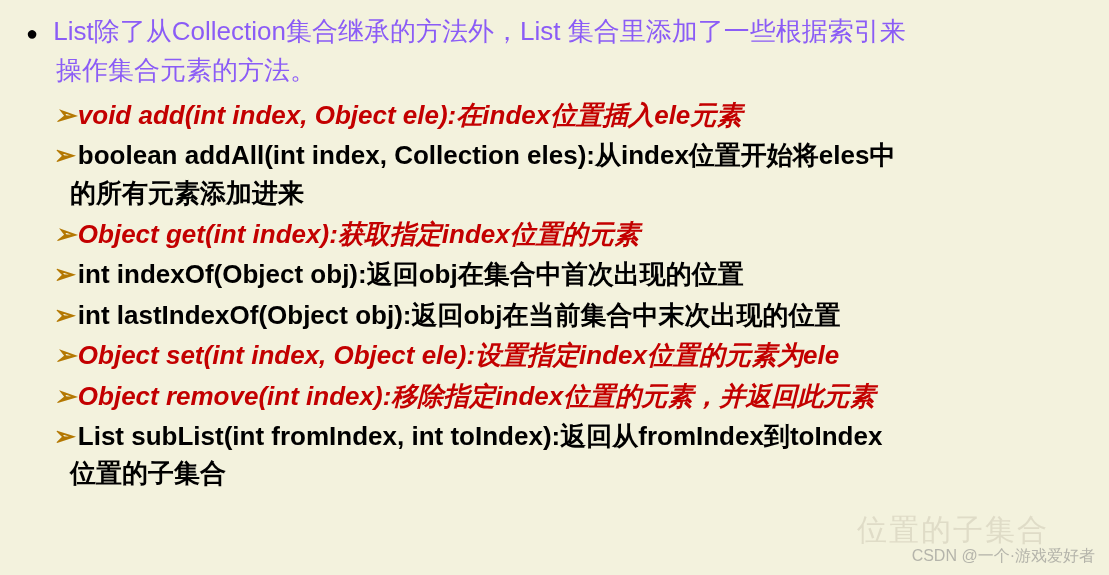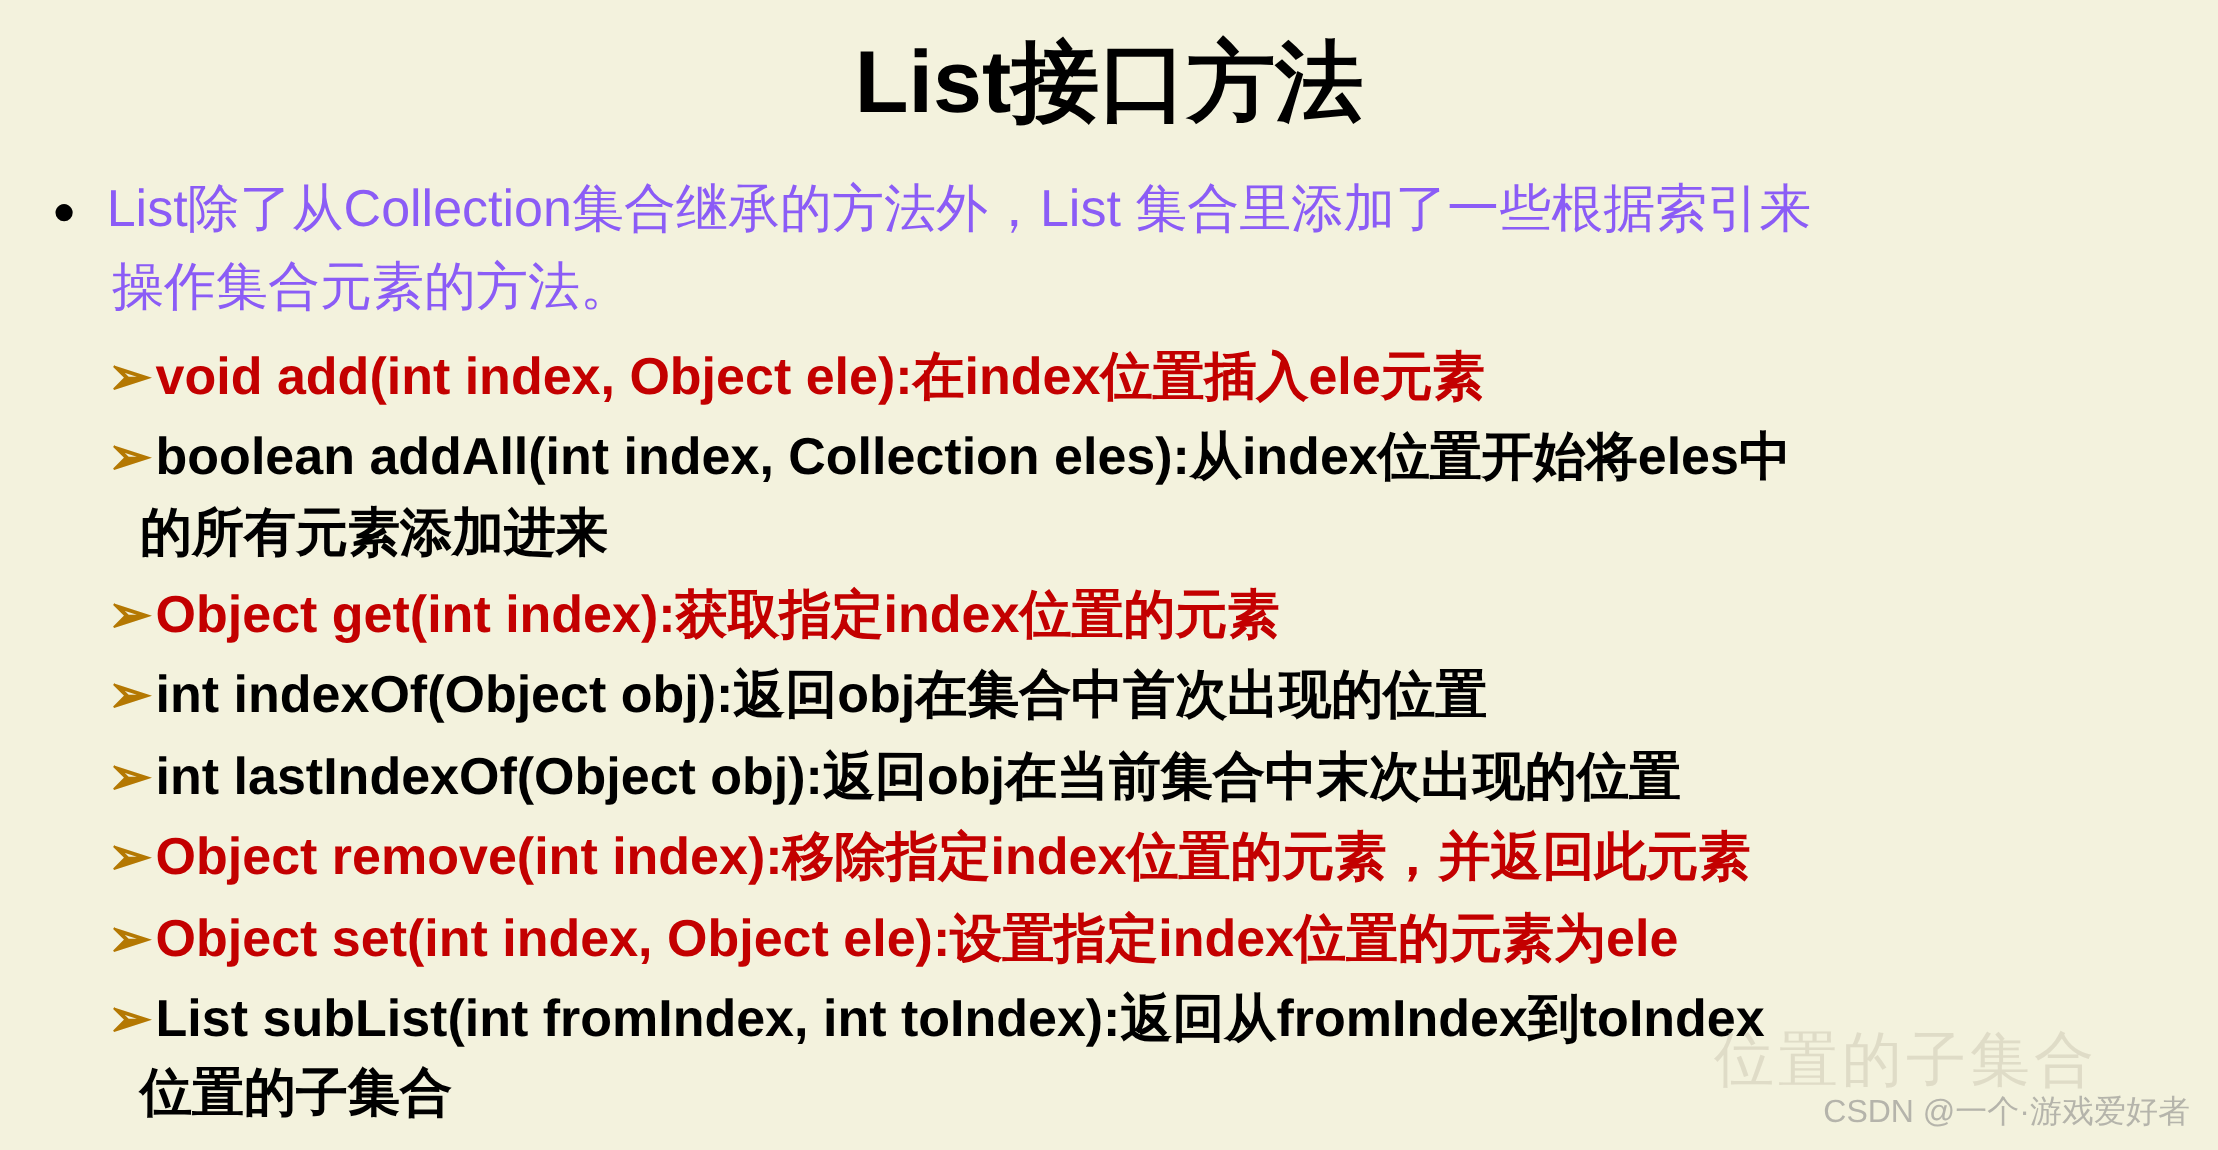--- a/index.html
+++ b/index.html
@@ -51,20 +51,21 @@
       margin: 2px 0;
       padding-right: 10px;
     }
     .method-item .arrow {
       color: rgb(180, 120, 2);
       margin-right: 2px;
       display: inline-block;
     }
     .red {
       color: rgb(195, 0, 0);
+      font-style: italic;
     }
     .black {
       color: #000;
     }
     .continuation {
       display: block;
       margin-left: 16px;
       line-height: 1.45;
     }
     .watermark {
@@ -83,31 +84,30 @@
       font-size: 30px;
       color: rgba(199, 194, 172, 0.45);
       font-weight: normal;
       letter-spacing: 2px;
     }
   </style>
 </head>
 <body>
 
 <div class="container">
-  <h1 class="title">List接口方法</h1>
   <div class="intro">
     <span>List除了从Collection集合继承的方法外，List 集合里添加了一些根据索引来</span>
     <span class="indent">操作集合元素的方法。</span>
   </div>
   <div class="methods">
     <div class="method-item red"><span class="arrow">➢</span><span>void add(int index, Object ele):在index位置插入ele元素</span></div>
     <div class="method-item black"><span class="arrow">➢</span><span>boolean addAll(int index, Collection eles):从index位置开始将eles中</span><span class="continuation">的所有元素添加进来</span></div>
     <div class="method-item red"><span class="arrow">➢</span><span>Object get(int index):获取指定index位置的元素</span></div>
     <div class="method-item black"><span class="arrow">➢</span><span>int indexOf(Object obj):返回obj在集合中首次出现的位置</span></div>
     <div class="method-item black"><span class="arrow">➢</span><span>int lastIndexOf(Object obj):返回obj在当前集合中末次出现的位置</span></div>
+    <div class="method-item red"><span class="arrow">➢</span><span>Object set(int index, Object ele):设置指定index位置的元素为ele</span></div>
     <div class="method-item red"><span class="arrow">➢</span><span>Object remove(int index):移除指定index位置的元素，并返回此元素</span></div>
-    <div class="method-item red"><span class="arrow">➢</span><span>Object set(int index, Object ele):设置指定index位置的元素为ele</span></div>
     <div class="method-item black"><span class="arrow">➢</span><span>List subList(int fromIndex, int toIndex):返回从fromIndex到toIndex</span><span class="continuation">位置的子集合</span></div>
   </div>
 </div>
 
 <div class="ghost">位置的子集合</div>
 <div class="watermark">CSDN @一个·游戏爱好者</div>
 
 </body></html>

